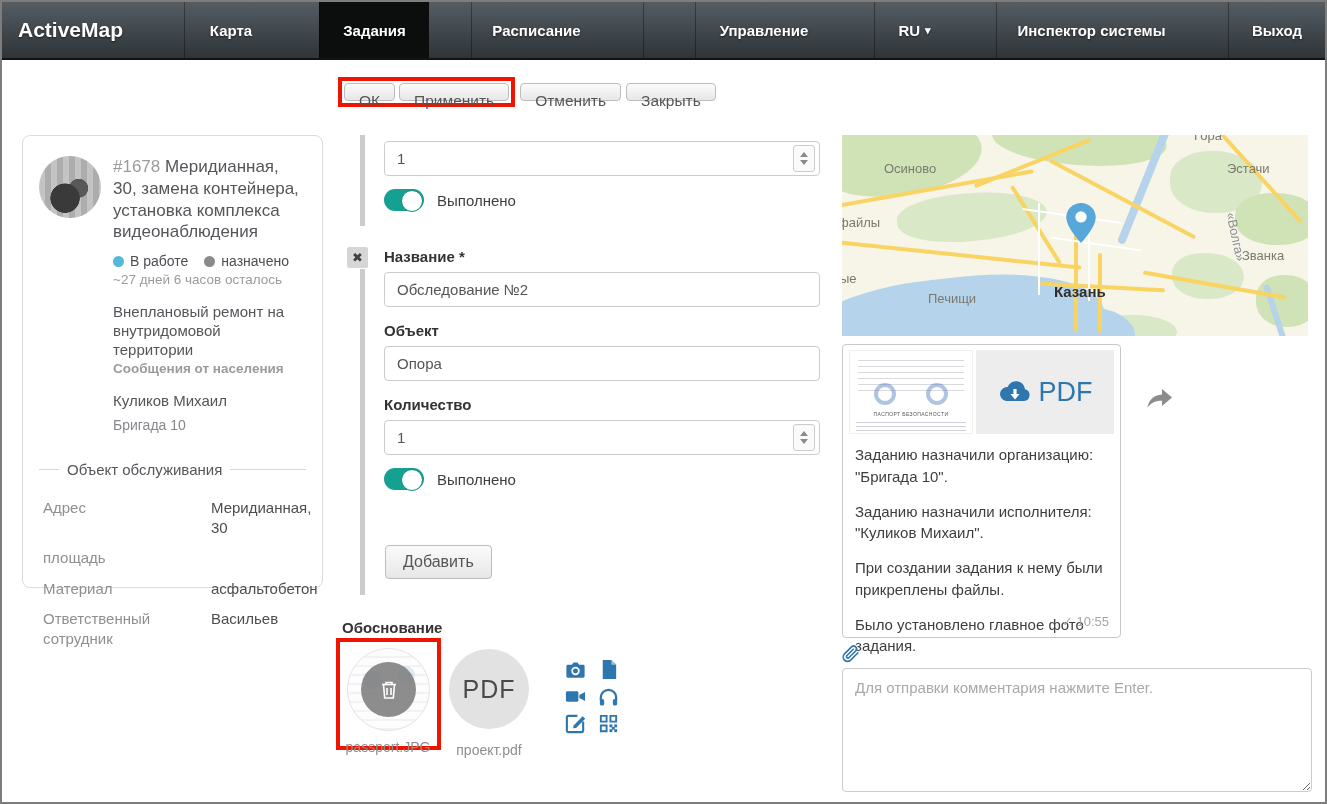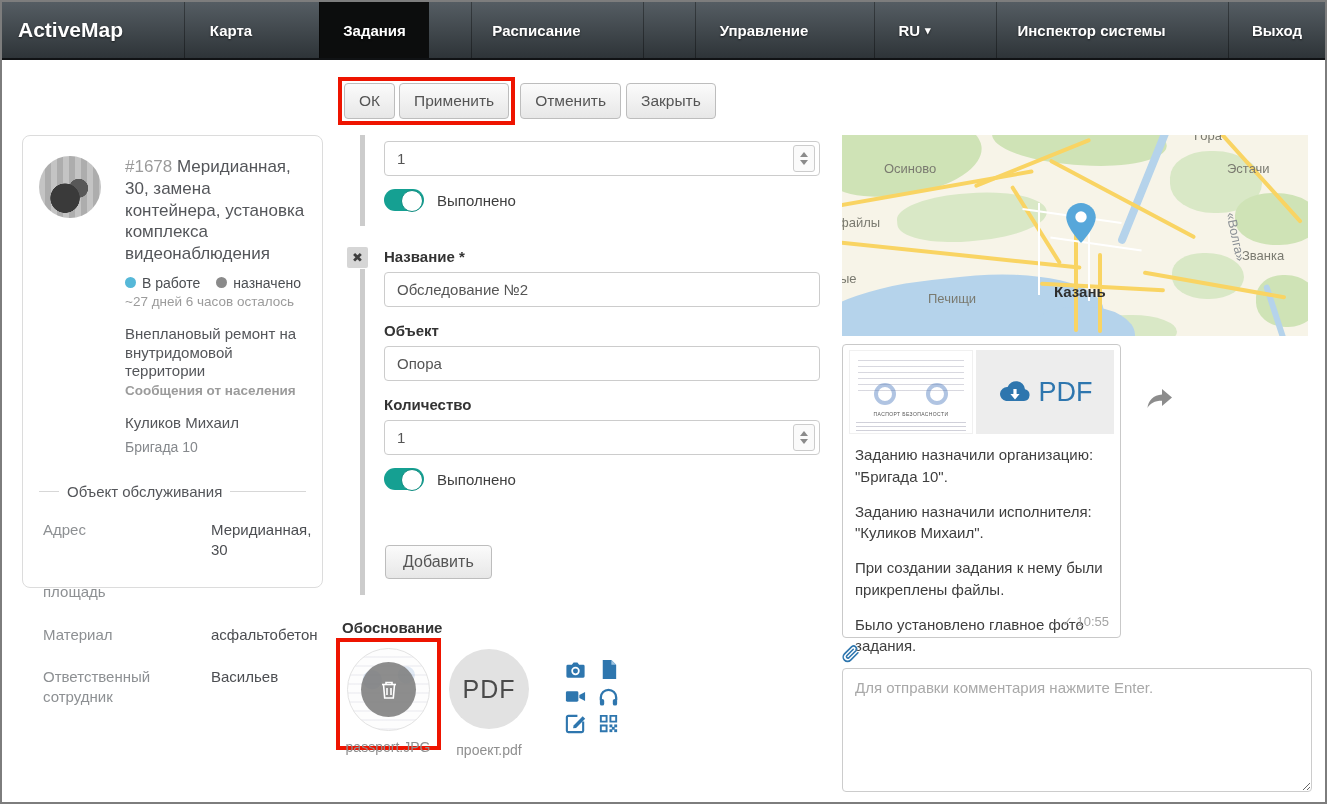--- a/index.html
+++ b/index.html
@@ -16,27 +16,27 @@
   .nav-logo { width:140px; justify-content:flex-start; padding-left:16px; font-size:21px; border-left:none; }
   .nav-tab-1 { width:93px; } .nav-tab-2 { width:110px; } .nav-tab-3 { width:130px; }
   .nav-item.active { background:#0c0d0d; }
   .nav-spacer { flex:1; border-left:1px solid rgba(0,0,0,.35); }
   .nav-r1 { width:137px; } .nav-r2 { width:80px; } .nav-r3 { width:190px; } .nav-r4 { width:97px; }
   .caret { font-size:11px; margin-left:5px; }
 
   
   .toolbar { position:absolute; left:336px; top:75px; display:flex; align-items:center; gap:5px; }
   .btn { background:linear-gradient(#fbfbfb,#e7e7e7); border:1px solid #bdbdbd; border-radius:4px;
-         height:36px; padding:0 14px; font-size:15.5px; color:#555; font-family:inherit; cursor:pointer; }
+         height:14px; padding:8px 14px; font-size:15.5px; color:#555; font-family:inherit; cursor:pointer; }
   .red-box { border:4px solid #ee1400; padding:2px; display:flex; gap:4px; }
 
   
   .task-card { position:absolute; left:20px; top:133px; width:301px; height:453px;
                border:1px solid #dcdcdc; border-radius:8px; background:#fff; padding:20px 16px; }
-  .card-head { display:flex; gap:24px; }
+  .card-head { display:flex; gap:12px; }
   .avatar { flex:0 0 62px; width:62px; height:62px; border-radius:50%;
             background:
               radial-gradient(circle at 42% 68%, #3a3a3a 0 26%, transparent 27%),
               radial-gradient(circle at 64% 52%, #585858 0 18%, transparent 19%),
               repeating-linear-gradient(90deg,#c4c4c4 0 6px,#adadad 6px 12px),
               linear-gradient(#bdbdbd,#8f8f8f); }
   .card-right { width:190px; }
   .card-title { font-size:17px; line-height:1.28; color:#54565a; }
   .task-id { color:#9b9b9b; }
   .status-row { display:flex; align-items:center; gap:6px; margin-top:10px; font-size:14px; color:#4b4e52; }
@@ -44,21 +44,21 @@
   .dot-blue { background:#56b8d8; }
   .dot-gray { background:#8a8a8a; margin-left:10px; }
   .time-left { font-size:13.5px; color:#9b9b9b; margin-top:3px; }
   .work-type { font-size:15px; color:#54565a; line-height:1.25; margin-top:16px; }
   .source { font-size:13.5px; color:#9b9b9b; margin-top:2px;font-weight:bold; }
   .assignee { font-size:15px; color:#54565a; margin-top:16px; }
   .team { font-size:14px; color:#85888c; margin-top:8px; }
   .section-divider { display:flex; align-items:center; gap:8px; margin-top:28px; color:#54565a; font-size:15px; }
   .section-divider::before { content:""; width:20px; height:1px; background:#d7d7d7; }
   .section-divider::after { content:""; flex:1; height:1px; background:#d7d7d7; }
-  .fields { margin-top:20px; display:grid; grid-template-columns:172px 1fr; row-gap:23px; font-size:15px; }
+  .fields { margin-top:20px; display:grid; grid-template-columns:172px 1fr; row-gap:11px; font-size:15px; }
   .f-label { color:#8d9093; padding-left:4px; line-height:1.3; }
   .f-value { color:#4c4e52; line-height:1.3; }
 
   
   .vbar { position:absolute; width:5px; background:#cccccc; }
   .vbar1 { left:358px; top:133px; height:91px; }
   .vbar2 { left:358px; top:267px; height:326px; }
   .x-btn { position:absolute; left:345px; top:245px; width:21px; height:21px; background:#d6d6d6;
            color:#3f3f3f; font-size:13px; line-height:21px; text-align:center; cursor:pointer; border-radius:2px; }
   .field-label { position:absolute; font-size:15px; font-weight:bold; color:#333; }

